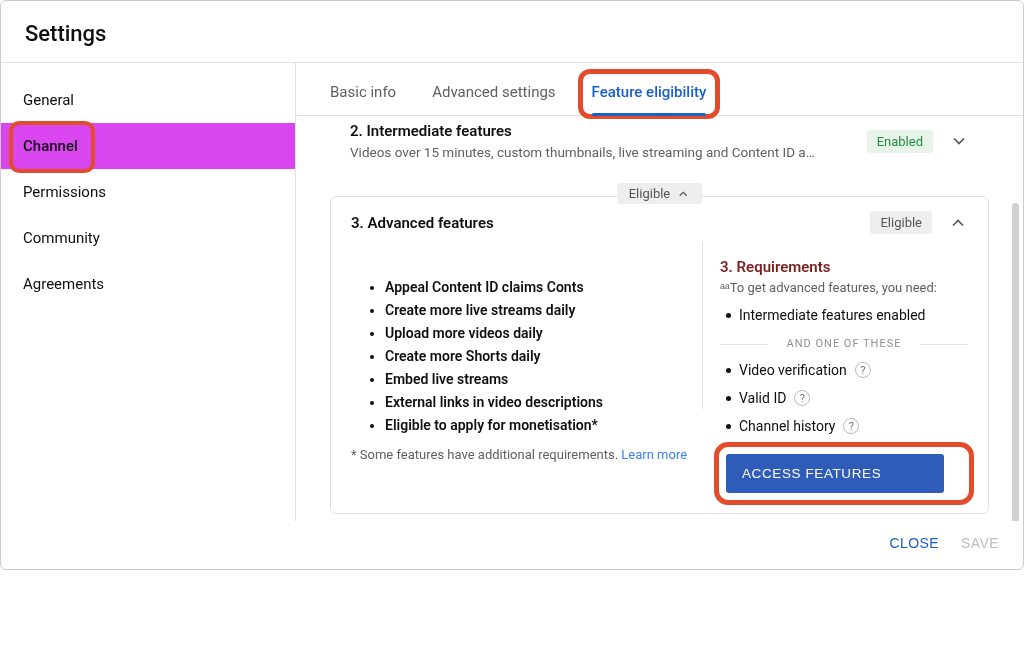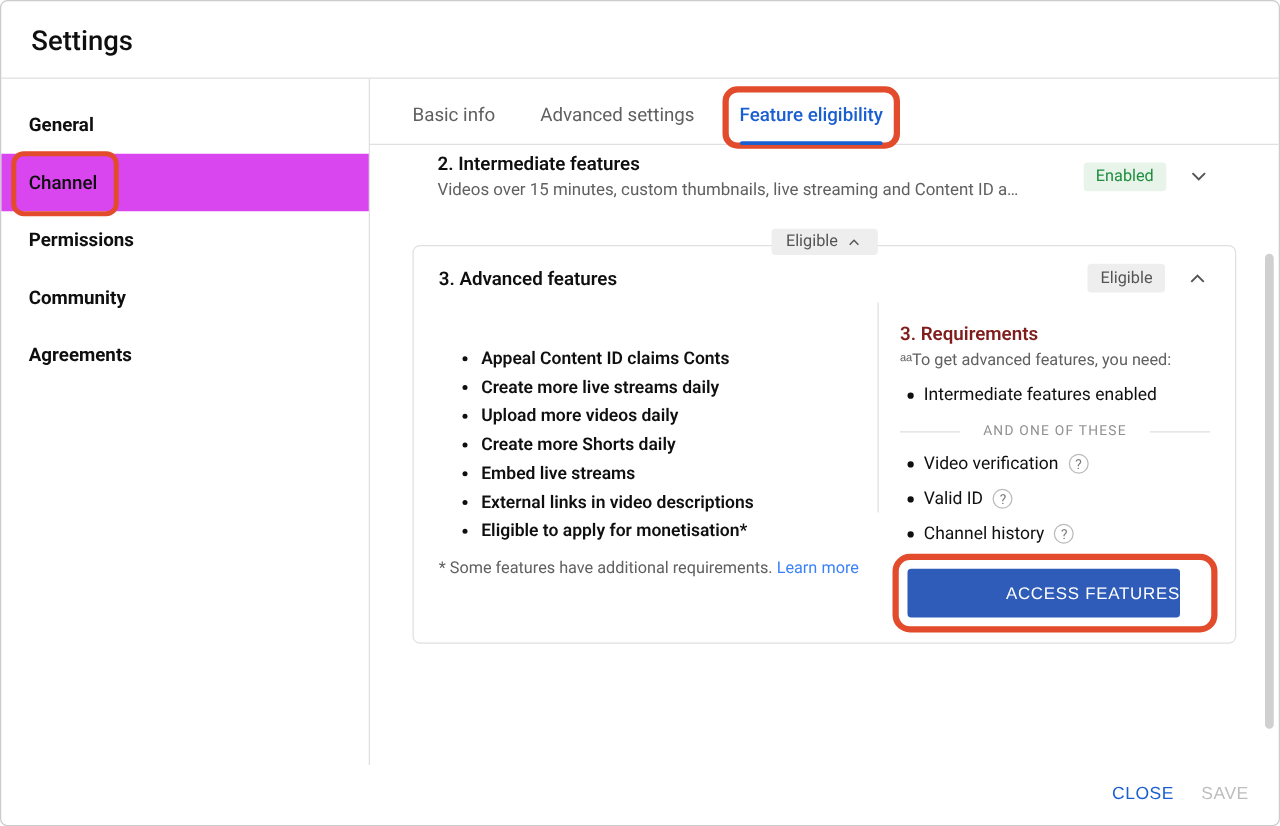--- a/index.html
+++ b/index.html
@@ -1,22 +1,22 @@
 <!DOCTYPE html>
 <html><head>
   <meta charset="utf-8">
   <style>
     * { box-sizing: border-box; margin: 0; padding: 0; }
     html, body { width: 1024px; height: 661px; font-family: Roboto, Arial, sans-serif; color: #0f0f0f; background: #fff; overflow: hidden; }
-    .dialog { width: 1024px; height: 661px; display: flex; flex-direction: column; border: 1px solid #ccc; border-radius: 6px; background: #fff; }
+    .dialog { width: 1024px; height: 570px; display: flex; flex-direction: column; border: 1px solid #ccc; border-radius: 6px; background: #fff; }
     .header { padding: 20px 24px 16px 24px; border-bottom: 1px solid #e0e0e0; }
     .header h1 { font-size: 22px; font-weight: 500; color: #0f0f0f; }
     .body { flex: 1; display: flex; overflow: hidden; }
     .sidebar { width: 295px; border-right: 1px solid #e0e0e0; padding-top: 14px; }
-    .sidebar-item { padding: 14px 22px; font-size: 15px; color: #0f0f0f; cursor: pointer; font-weight: bold; }
+    .sidebar-item { padding: 14px 22px; font-size: 15px; color: #0f0f0f; cursor: pointer; }
     .sidebar-item.selected { background: #d946ef; font-weight: 500; }
     .hl-channel { position: relative; }
     .hl-channel::after { content:""; position:absolute; top:-2px; left:8px; width:78px; height:44px; border:4px solid #e24b2b; border-radius:10px; pointer-events:none; }
     .main { flex: 1; position: relative; overflow: hidden; }
     .tabs { display: flex; gap: 36px; padding: 20px 34px 0 34px; border-bottom: 1px solid #e0e0e0; }
     .tab { padding-bottom: 14px; font-size: 15px; color: #606060; cursor: pointer; position: relative; }
     .tab.active { color: #1a5fd0; font-weight: 500; }
     .tab.active::after { content:""; position:absolute; left:0; right:0; bottom:-1px; height:3px; background:#1a5fd0; border-radius:2px; }
     .hl-tab { position: relative; }
     .hl-tab::before { content:""; position:absolute; top:-14px; left:-14px; right:-14px; bottom:-4px; border:5px solid #e24b2b; border-radius:12px; pointer-events:none; }
@@ -43,21 +43,21 @@
     .req-title { font-size: 15px; font-weight:600; color:#7f1d1d; }
     .req-sub { font-size: 13px; color:#606060; margin-top:4px; }
     .req-item { display:flex; align-items:center; gap:8px; font-size:14px; color:#0f0f0f; margin:12px 0 0 6px; }
     .dot { width:5px; height:5px; background:#0f0f0f; border-radius:50%; }
     .and-one { font-size:11px; letter-spacing:1px; color:#909090; text-align:center; margin:14px 0 6px 0; position:relative; }
     .and-one::before, .and-one::after { content:""; position:absolute; top:50%; width:48px; height:1px; background:#e0e0e0; }
     .and-one::before { left:0; }
     .and-one::after { right:0; }
     .help { width:16px; height:16px; border:1px solid #bbb; border-radius:50%; display:inline-flex; align-items:center; justify-content:center; font-size:11px; color:#777; cursor:pointer; }
     .access-wrap { position:relative; margin-top:14px; padding:6px; }
-    .access-btn { width: 218px; padding: 12px 0; background:#2e5cb8; color:#fff; border:none; border-radius:3px; font-size:13.5px; font-weight:500; letter-spacing:0.6px; cursor:pointer; text-align:right; }
+    .access-btn { width: 218px; padding: 12px 16px; background:#2e5cb8; color:#fff; border:none; border-radius:3px; font-size:13.5px; font-weight:500; letter-spacing:0.6px; cursor:pointer; text-align:left; }
     .access-wrap::before { content:""; position:absolute; top:-6px; left:-6px; right:-6px; bottom:-6px; border:5px solid #e24b2b; border-radius:14px; pointer-events:none; }
     .footer { display:flex; justify-content:flex-end; gap:22px; padding:14px 24px 18px 24px; }
     .footer button { border:none; background:none; font-size:14px; font-weight:500; letter-spacing:0.4px; cursor:pointer; }
     .btn-close { color:#1a5fd0; }
     .btn-save { color:#bdbdbd; }
     .scrollbar { position:absolute; right:4px; top:140px; width:7px; height:380px; background:#d0d0d0; border-radius:4px; }
   </style>
 </head>
 <body>
 

